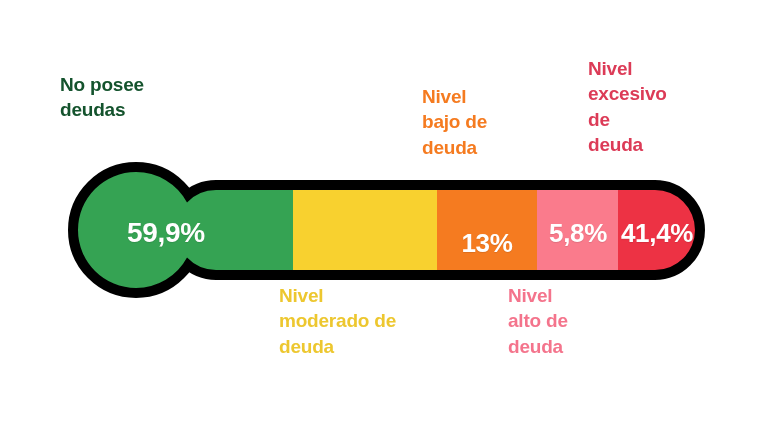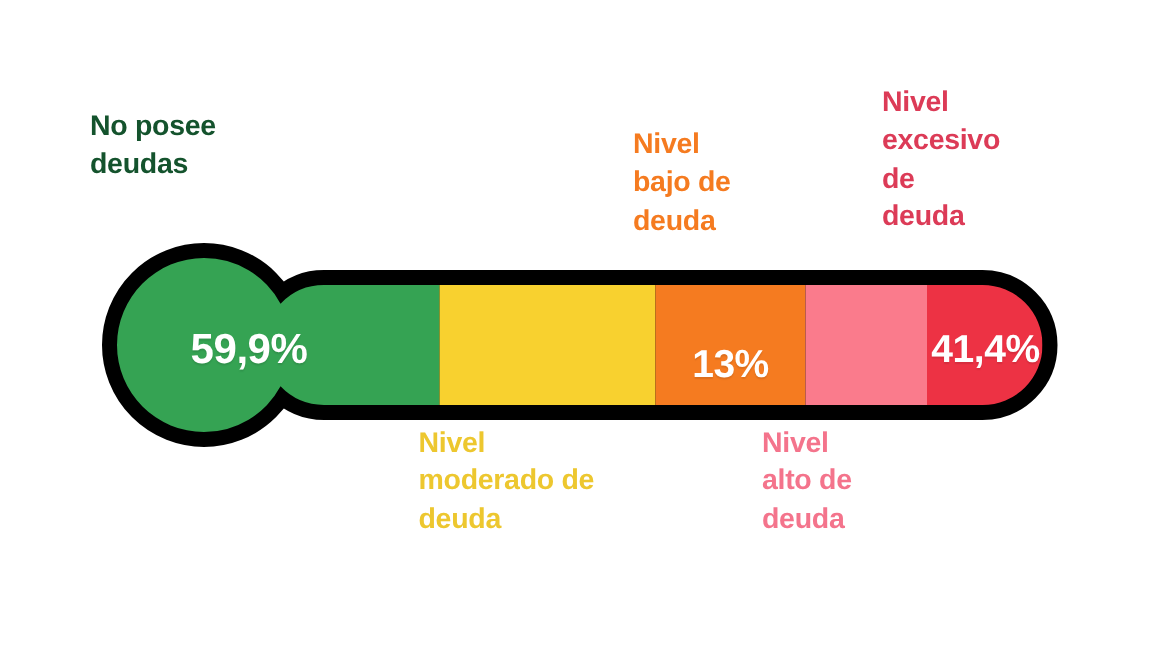--- a/index.html
+++ b/index.html
@@ -120,20 +120,21 @@
       <rect x="293" y="165" width="144" height="135" fill="#F8D12F"></rect>
       <rect x="437" y="165" width="100" height="135" fill="#F57B20"></rect>
       <rect x="537" y="165" width="81" height="135" fill="#FA7B8C"></rect>
       <rect x="618" y="165" width="90" height="135" fill="#ED3244"></rect>
     </g>
   </svg>
 
   <div class="pct-layer">
     <div class="pct pct-0">59,9%</div>
     <div class="pct pct-2">13%</div>
+    <div class="pct pct-3">5,8%</div>
     <div class="pct pct-4">41,4%</div>
   </div>
 
   <div class="callout callout-no-deudas">No posee
 deudas</div>
   <div class="callout callout-bajo">Nivel
 bajo de
 deuda</div>
   <div class="callout callout-excesivo">Nivel
 excesivo

